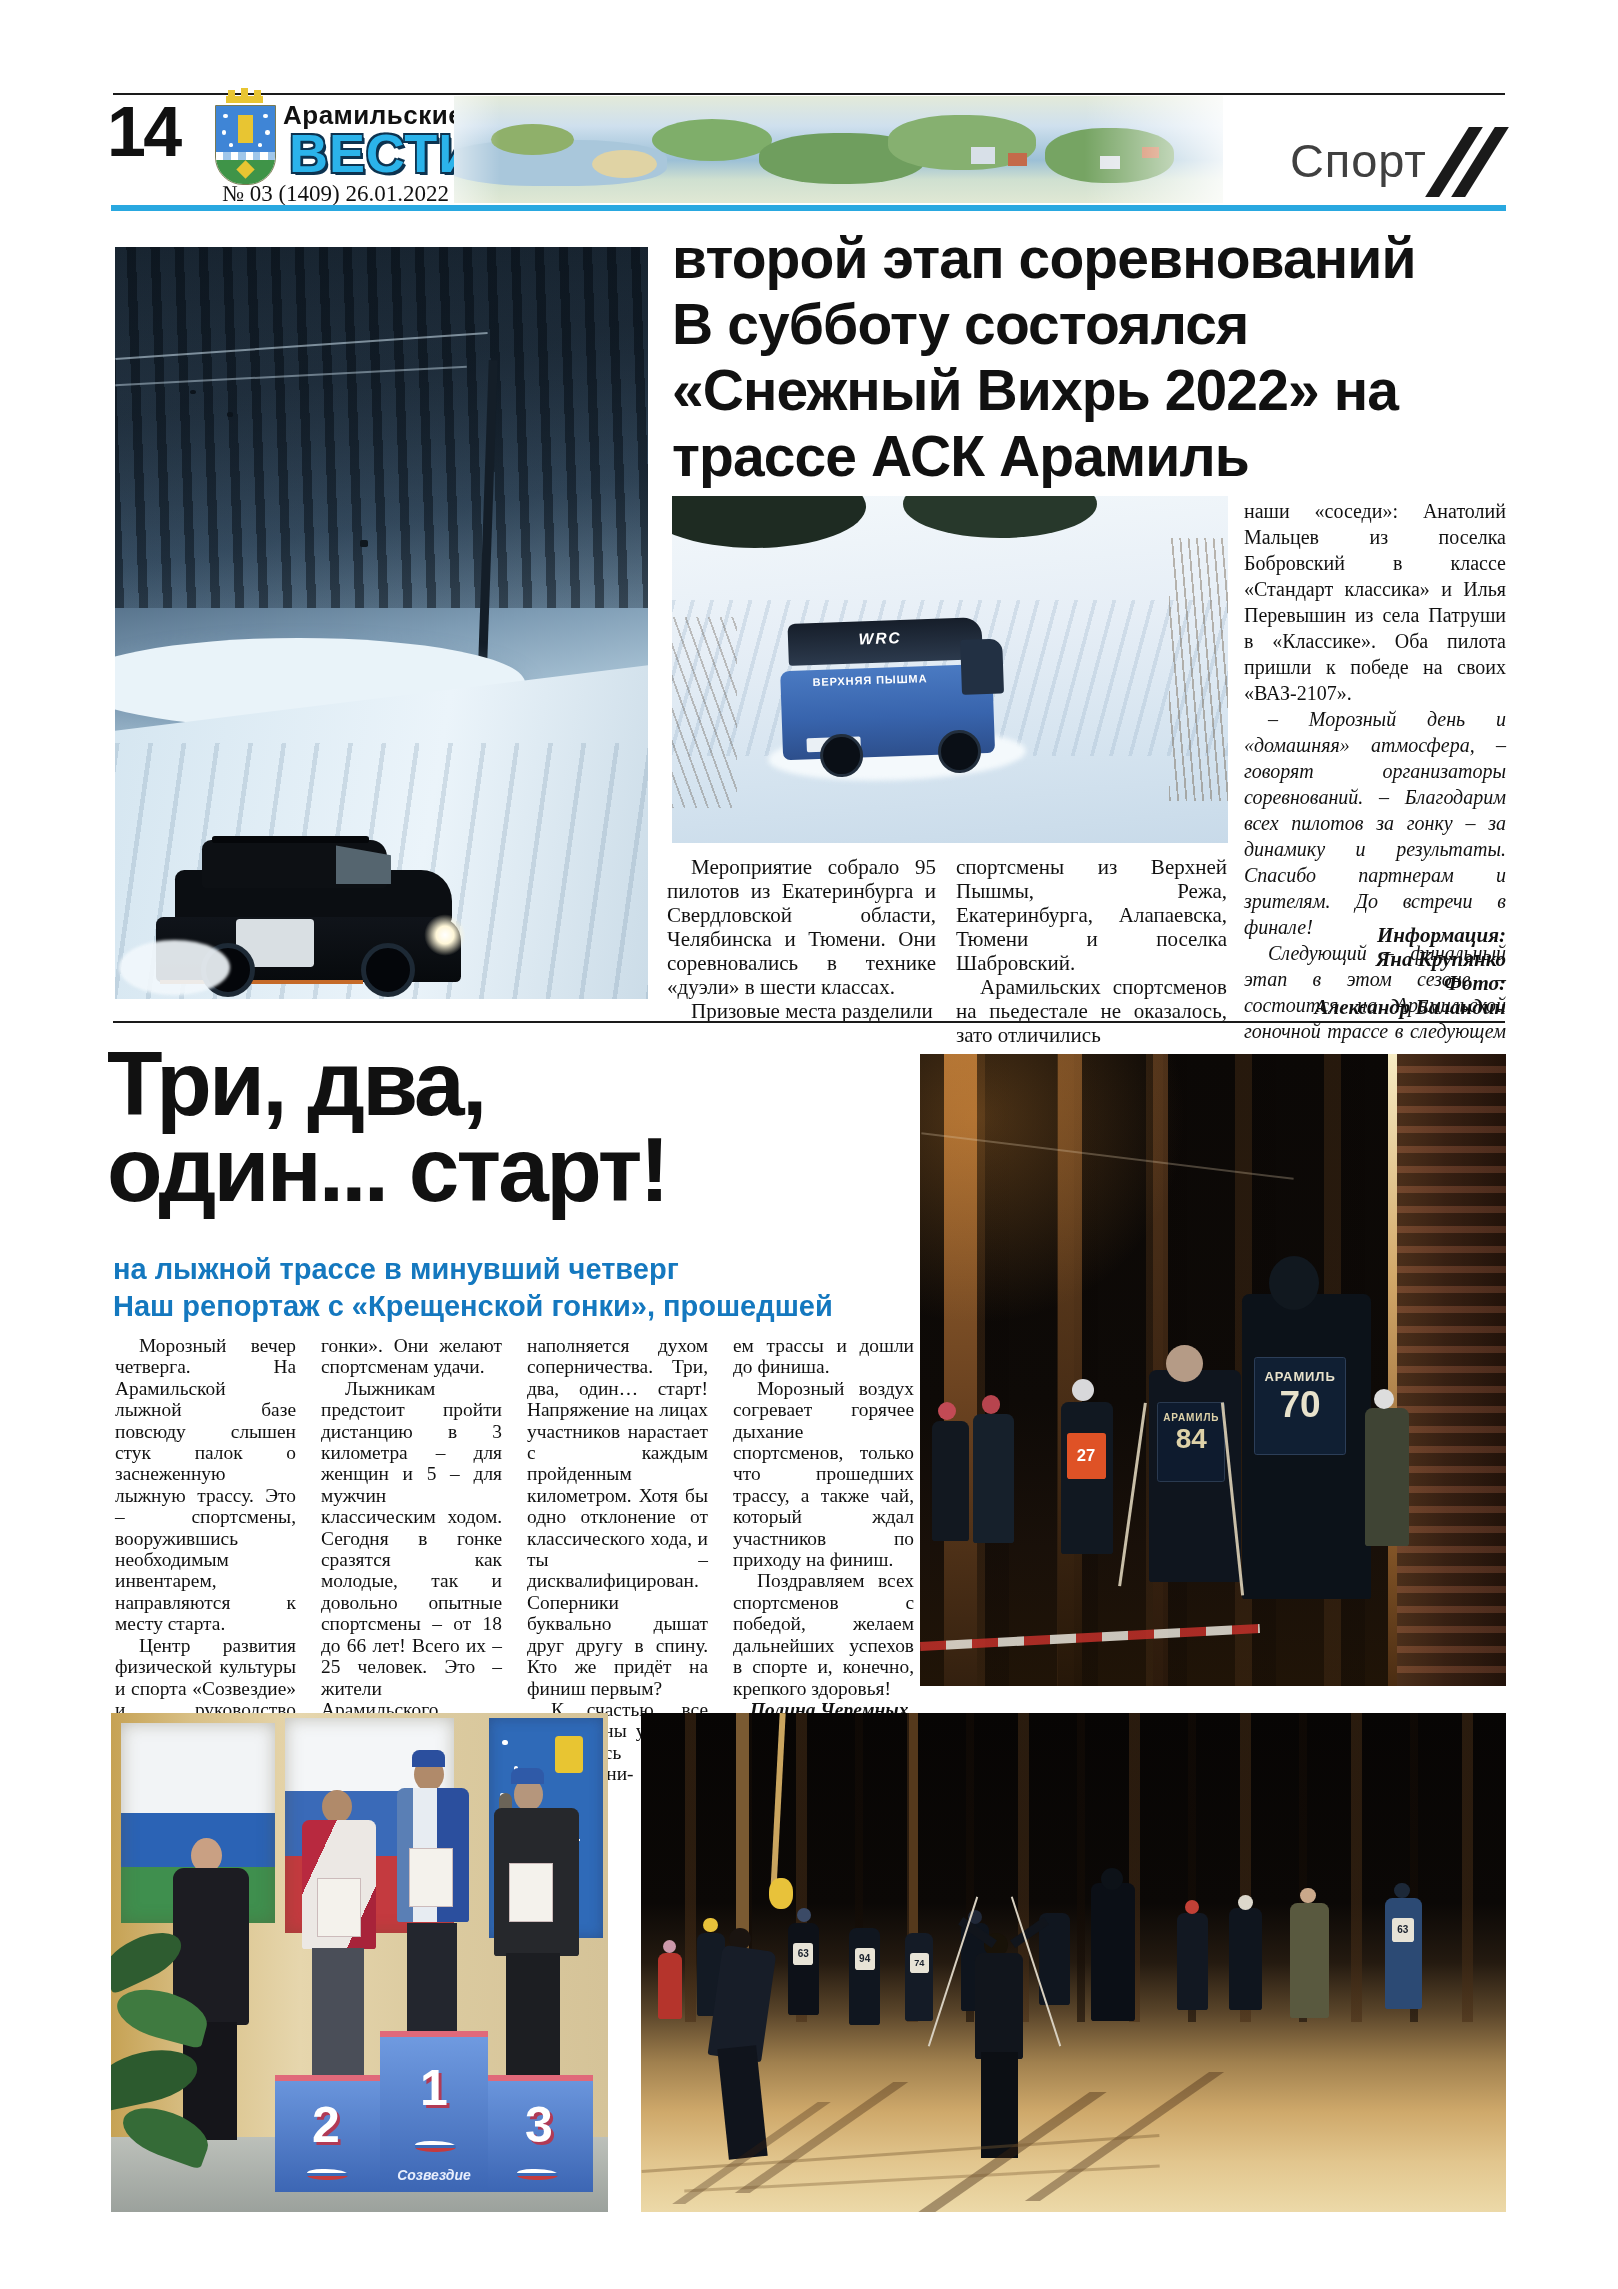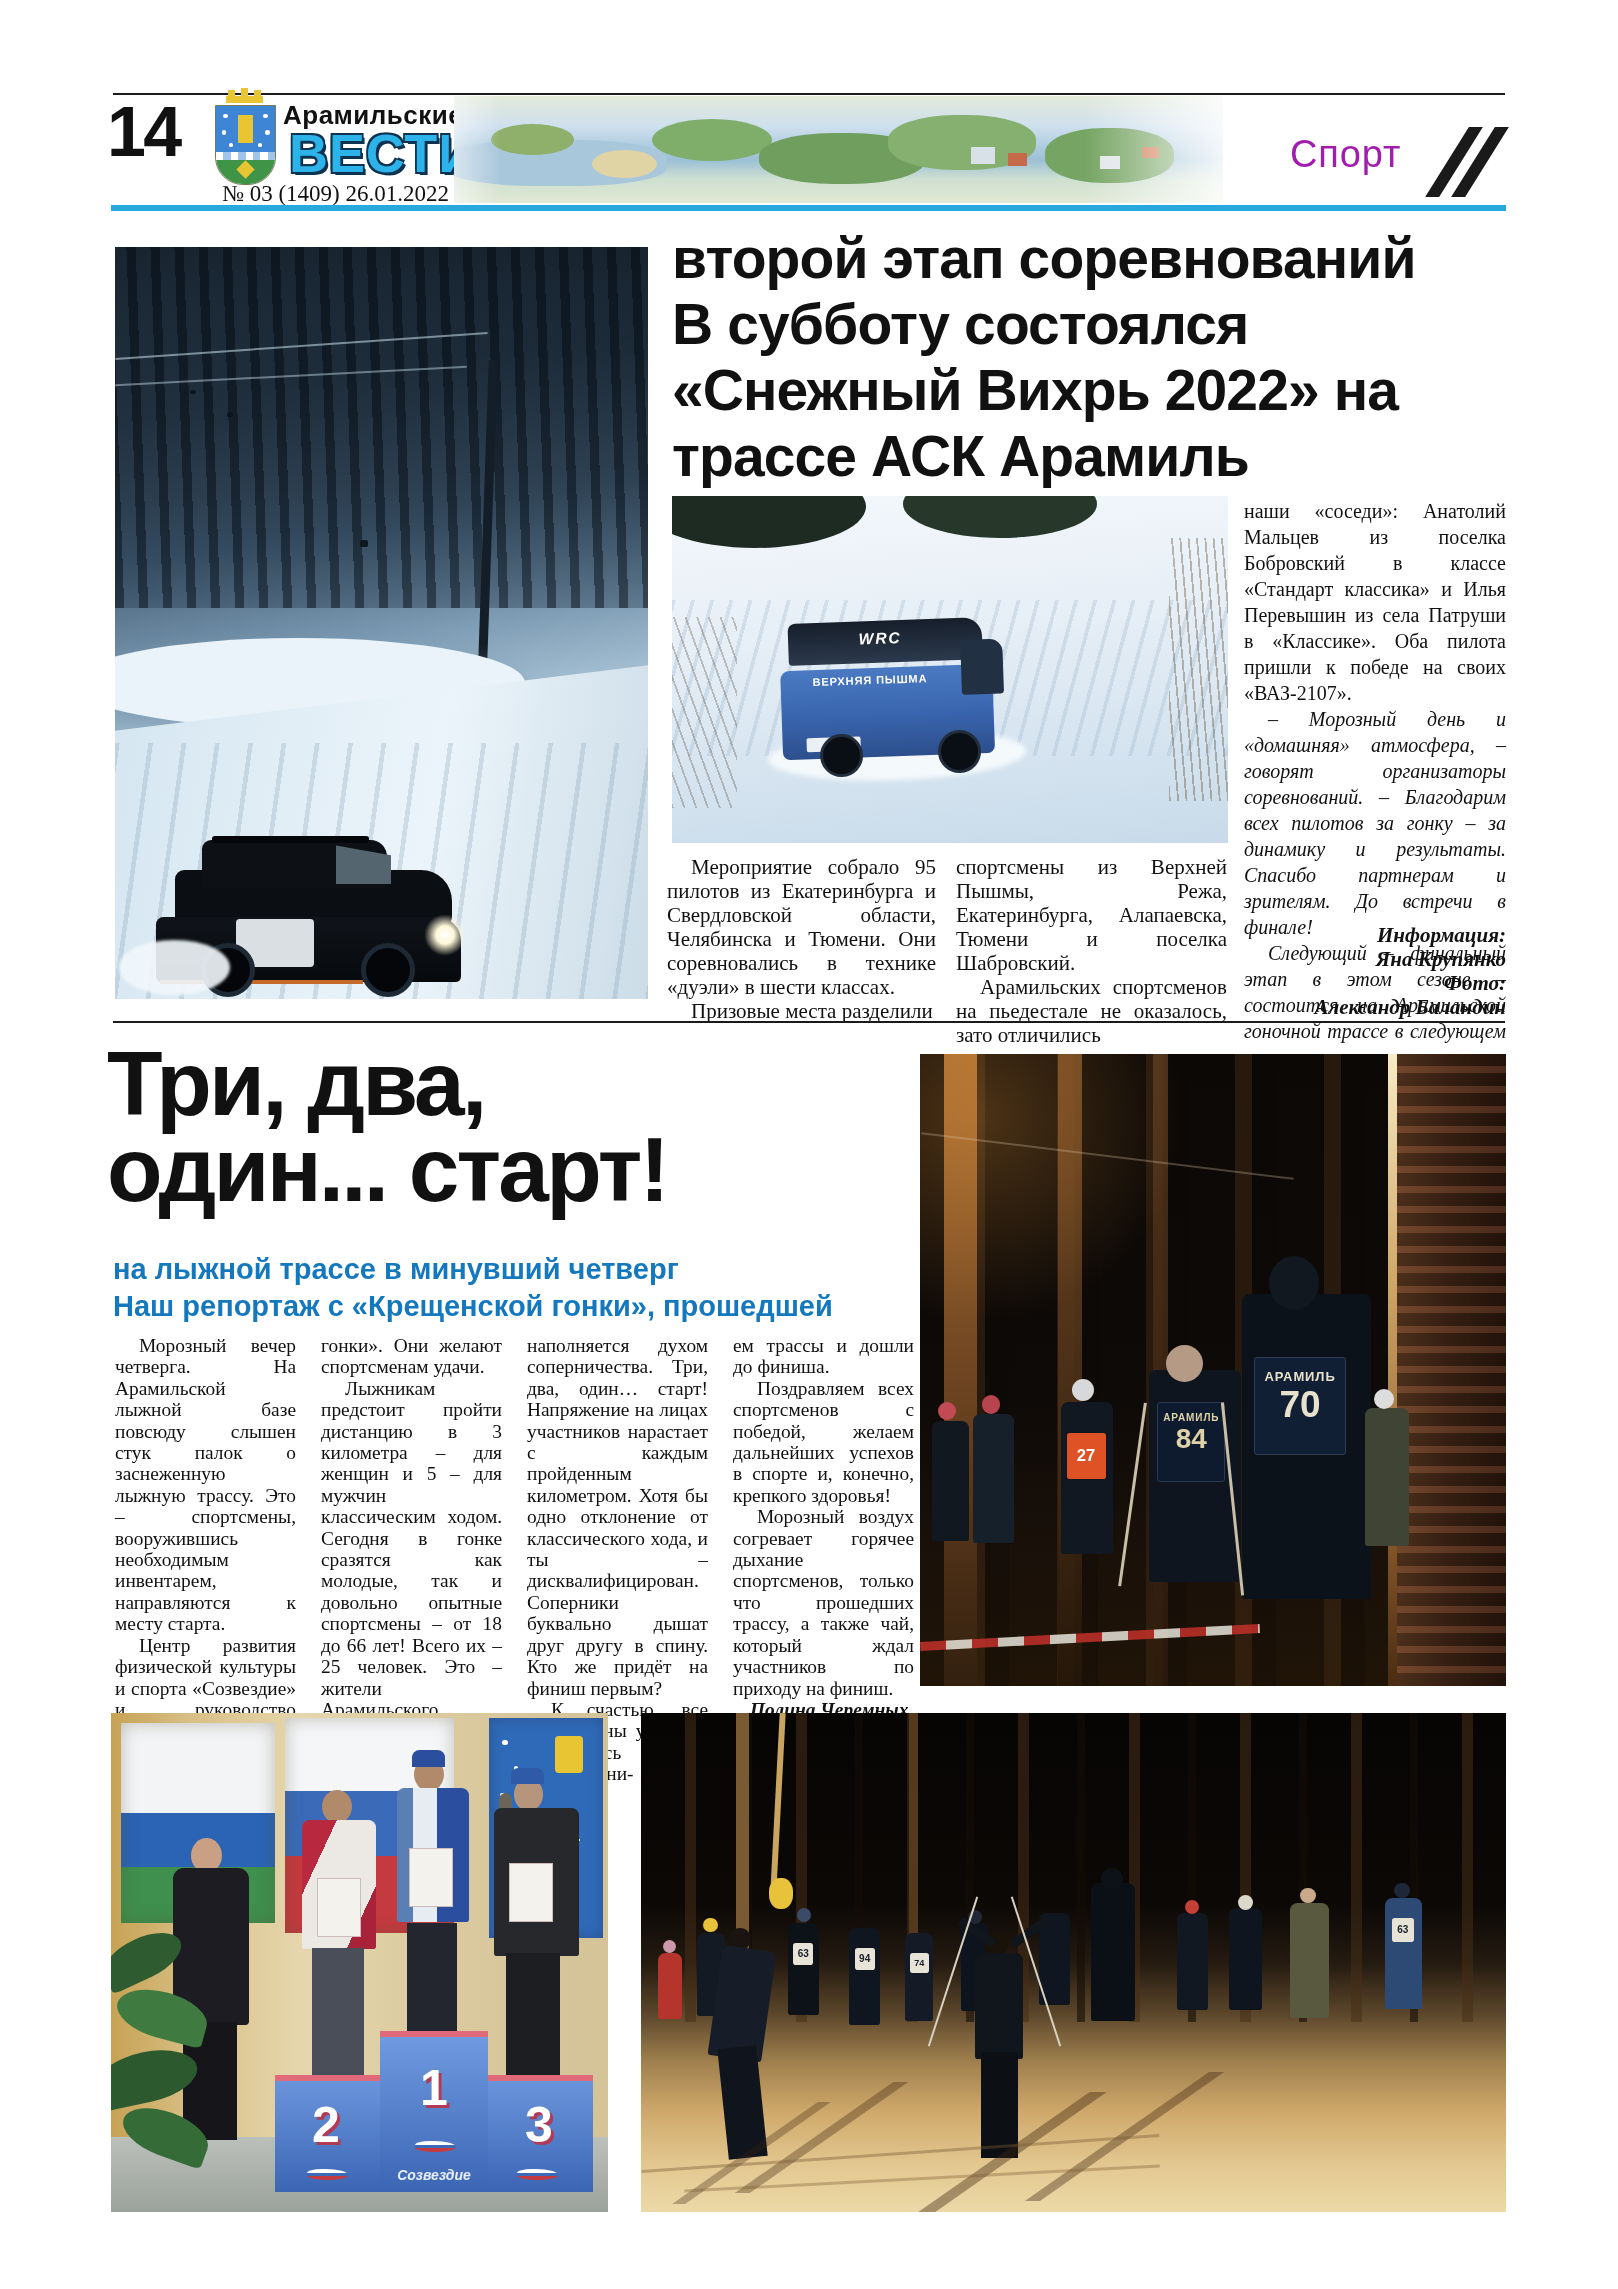--- a/index.html
+++ b/index.html
@@ -8,21 +8,21 @@
   .abs{position:absolute;}
   .rule{position:absolute;background:#1a1a1a;}
   .photo{position:absolute;overflow:hidden;background:#9aa;}
   .dec{position:absolute;}
   
   .pagenum{position:absolute;left:107px;top:92px;font-size:70px;font-weight:bold;letter-spacing:-2.8px;}
   .brand-top{position:absolute;left:283px;top:100px;font-size:26px;font-weight:bold;letter-spacing:0.5px;}
   .brand-main{position:absolute;left:277px;top:122px;font-size:54px;font-weight:bold;letter-spacing:0.9px;
       color:#2bb3ea;text-shadow:1.8px 1.8px 0 #0d3350,-1.8px 1.8px 0 #0d3350,1.8px -1.8px 0 #0d3350,-1.8px -1.8px 0 #0d3350,2.8px 2.8px 0 #0d3350;padding-left:12px;}
   .issue{position:absolute;left:222px;top:181px;font-family:"Liberation Serif",serif;font-size:23px;}
-  .section{position:absolute;left:1290px;top:133px;font-size:38px;letter-spacing:0.9px;color:#a21caf;}
+  .section{position:absolute;left:1290px;top:133px;font-size:47px;letter-spacing:0.9px;color:#404040;}
   .slash{position:absolute;top:127px;width:14px;height:70px;background:#1a1a1a;transform:skewX(-32deg);}
   
   .headline1{position:absolute;left:672px;top:225px;width:844px;font-size:57px;line-height:66px;
       font-weight:bold;letter-spacing:-0.9px;}
   .serifcol{position:absolute;font-family:"Liberation Serif",serif;text-align:justify;hyphens:auto;}
   .serifcol p{margin:0;}
   .ind{text-indent:24px;}
   .it{font-style:italic;}
   .sig1{position:absolute;left:1244px;top:923px;width:262px;font-family:"Liberation Serif",serif;
       font-weight:bold;font-style:italic;font-size:21px;line-height:24px;text-align:right;}
@@ -190,22 +190,22 @@
     <p>гонки». Они желают спортсменам удачи.</p>
     <p class="ind">Лыжникам предстоит пройти дистанцию в 3 километра – для женщин и 5 – для мужчин классическим ходом. Сегодня в гонке сразятся как молодые, так и довольно опытные спортсмены – от 18 до 66 лет! Всего их – 25 человек. Это – жители Арамильского городского округа и ближайших населенных пунктов.</p>
     <p class="ind">Холодный воздух</p>
   </div>
   <div class="serifcol" style="left:527px;top:1335px;width:181px;font-size:19.4px;line-height:21.4px;">
     <p>наполняется духом соперничества. Три, два, один… старт! Напряжение на лицах участников нарастает с каждым пройденным километром. Хотя бы одно отклонение от классического хода, и ты – дисквалифицирован. Соперники буквально дышат друг другу в спину. Кто же придёт на финиш первым?</p>
     <p class="ind">К счастью, все спортсмены успешно справились с прохождени-</p>
   </div>
   <div class="serifcol" style="left:733px;top:1335px;width:181px;font-size:19.4px;line-height:21.4px;">
     <p>ем трассы и дошли до финиша.</p>
+    <p class="ind">Морозный воздух согревает горячее дыхание спортсменов, только что прошедших трассу, а также чай, который ждал участников по приходу на финиш.</p>
     <p class="ind">Поздравляем всех спортсменов с победой, желаем дальнейших успехов в спорте и, конечно, крепкого здоровья!</p>
-    <p class="ind">Морозный воздух согревает горячее дыхание спортсменов, только что прошедших трассу, а также чай, который ждал участников по приходу на финиш.</p>
     <p class="sig2">Полина Черемных</p>
   </div>
 
   <div class="photo" style="left:920px;top:1054px;width:586px;height:632px;background:linear-gradient(180deg,#0b0806 0%,#0e0a07 55%,#191009 78%,#201407 100%);">
     <div class="dec" style="left:0;top:0;width:100%;height:100%;
          background:repeating-linear-gradient(90deg,rgba(46,30,16,0) 0 48px,rgba(66,42,20,.5) 48px 65px,rgba(10,6,4,.25) 65px 89px);"></div>
     <div class="dec" style="left:24px;top:0;width:33px;height:100%;background:linear-gradient(180deg,#a96e33 0%,#6a4220 55%,#33200f 100%);"></div>
     <div class="dec" style="left:138px;top:0;width:24px;height:100%;background:linear-gradient(180deg,#7a4e26 0%,#4a2e16 60%,#241608 100%);opacity:.85;"></div>
     <div class="dec" style="left:233px;top:0;width:14.8px;height:100%;background:linear-gradient(180deg,#5c3a1e,#2c1a0c);opacity:.8;"></div>
     <div class="dec" style="left:0;top:0;width:55%;height:45%;

